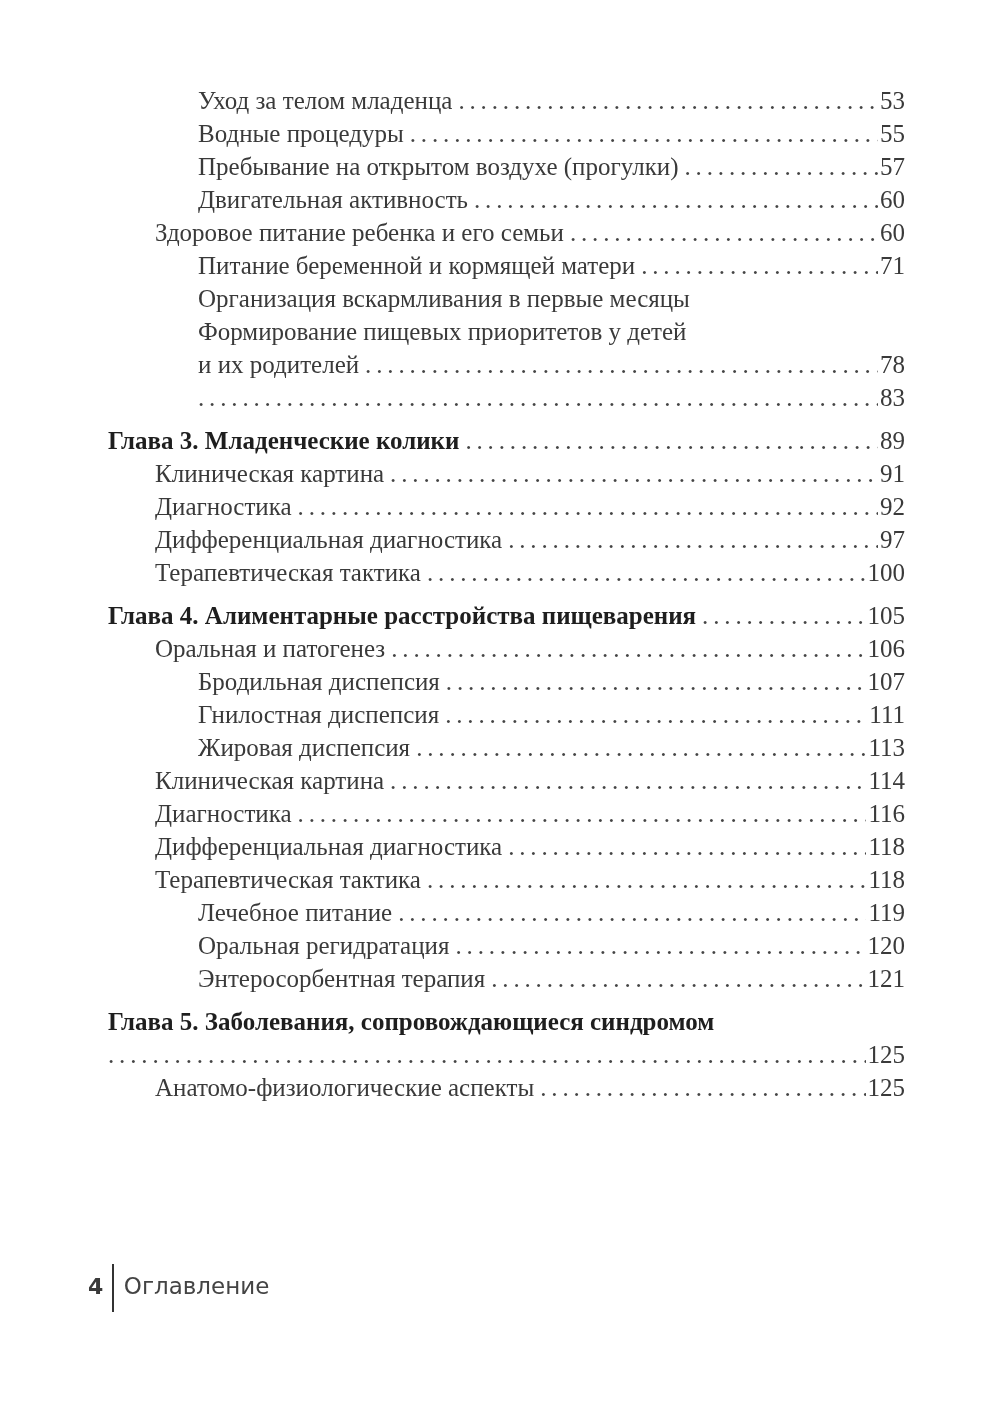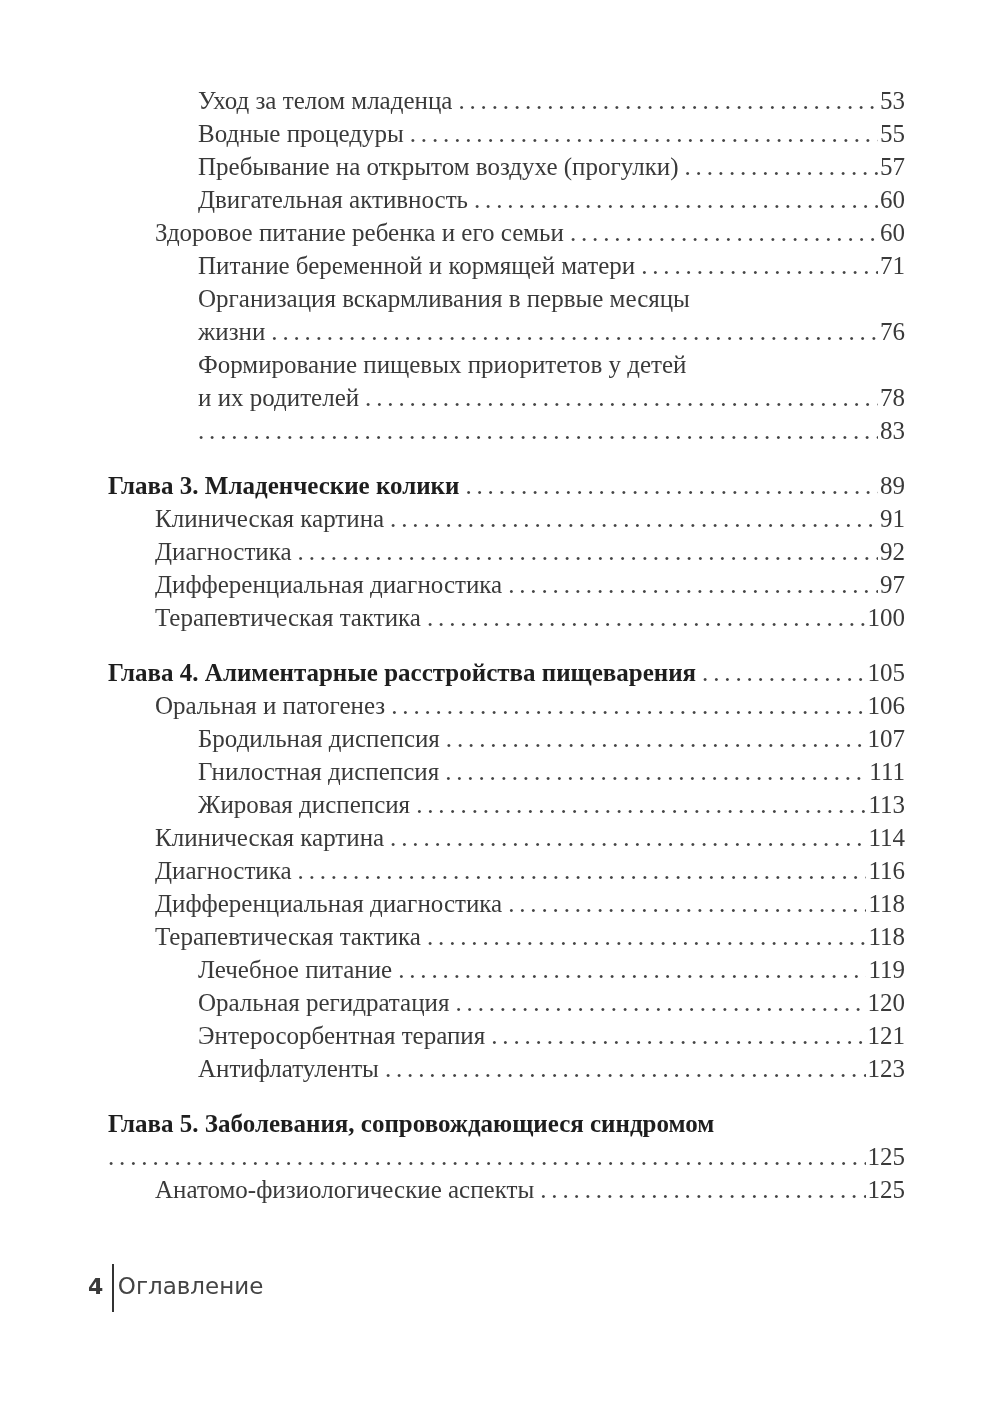--- a/index.html
+++ b/index.html
@@ -25,21 +25,21 @@
       position: relative;
       font-size: 25px;
       line-height: 33px;
     }
     .entry.lvl0 { padding-left: 0; }
     .entry.lvl1 { padding-left: 47px; }
     .entry.lvl2 { padding-left: 90px; }
     .entry.chapter {
       font-weight: bold;
       color: #1e1e1e;
-      margin-top: 22px;
+      margin-top: 10px;
     }
     .entry.chapter .page { font-weight: normal; color: #3a3a3a; }
     .entry.chapter .dots { font-weight: normal; }
     .line {
       display: flex;
       align-items: flex-end;
       white-space: nowrap;
     }
     .first-line {
       display: block;
@@ -82,21 +82,21 @@
       padding-right: 9px;
     }
     .footer .rule {
       width: 1.5px;
       height: 48px;
       background: #333;
       margin-top: 4px;
     }
     .footer .running-title {
       font-size: 23px;
-      padding-left: 4px;
+      padding-left: 10px;
       color: #444;
     }
   </style>
 </head>
 <body>
 
 <div class="toc">
 
   <div class="entry lvl2">
     <div class="line">
@@ -141,25 +141,20 @@
   <div class="entry lvl2">
     <div class="line">
       <span class="title">Питание беременной и кормящей матери</span>
       <span class="dots"></span>
       <span class="page">71</span>
     </div>
   </div>
 
   <div class="entry lvl2">
     <span class="first-line">Организация вскармливания в первые месяцы</span>
-    <div class="line">
-      <span class="title">жизни</span>
-      <span class="dots"></span>
-      <span class="page">76</span>
-    </div>
   </div>
 
   <div class="entry lvl2">
     <span class="first-line">Формирование пищевых приоритетов у детей</span>
     <div class="line">
       <span class="title">и их родителей</span>
       <span class="dots"></span>
       <span class="page">78</span>
     </div>
   </div>
@@ -302,27 +297,20 @@
 
   <div class="entry lvl2">
     <div class="line">
       <span class="title">Энтеросорбентная терапия</span>
       <span class="dots"></span>
       <span class="page">121</span>
     </div>
   </div>
 
 
-  <div class="entry lvl2">
-    <div class="line">
-      <span class="title">Антифлатуленты</span>
-      <span class="dots"></span>
-      <span class="page">123</span>
-    </div>
-  </div>
 
   <div class="entry lvl0 chapter">
     <span class="first-line">Глава 5. Заболевания, сопровождающиеся синдромом</span>
     <div class="line">
       <span class="dots"></span>
       <span class="page">125</span>
     </div>
   </div>
 
   <div class="entry lvl1">

